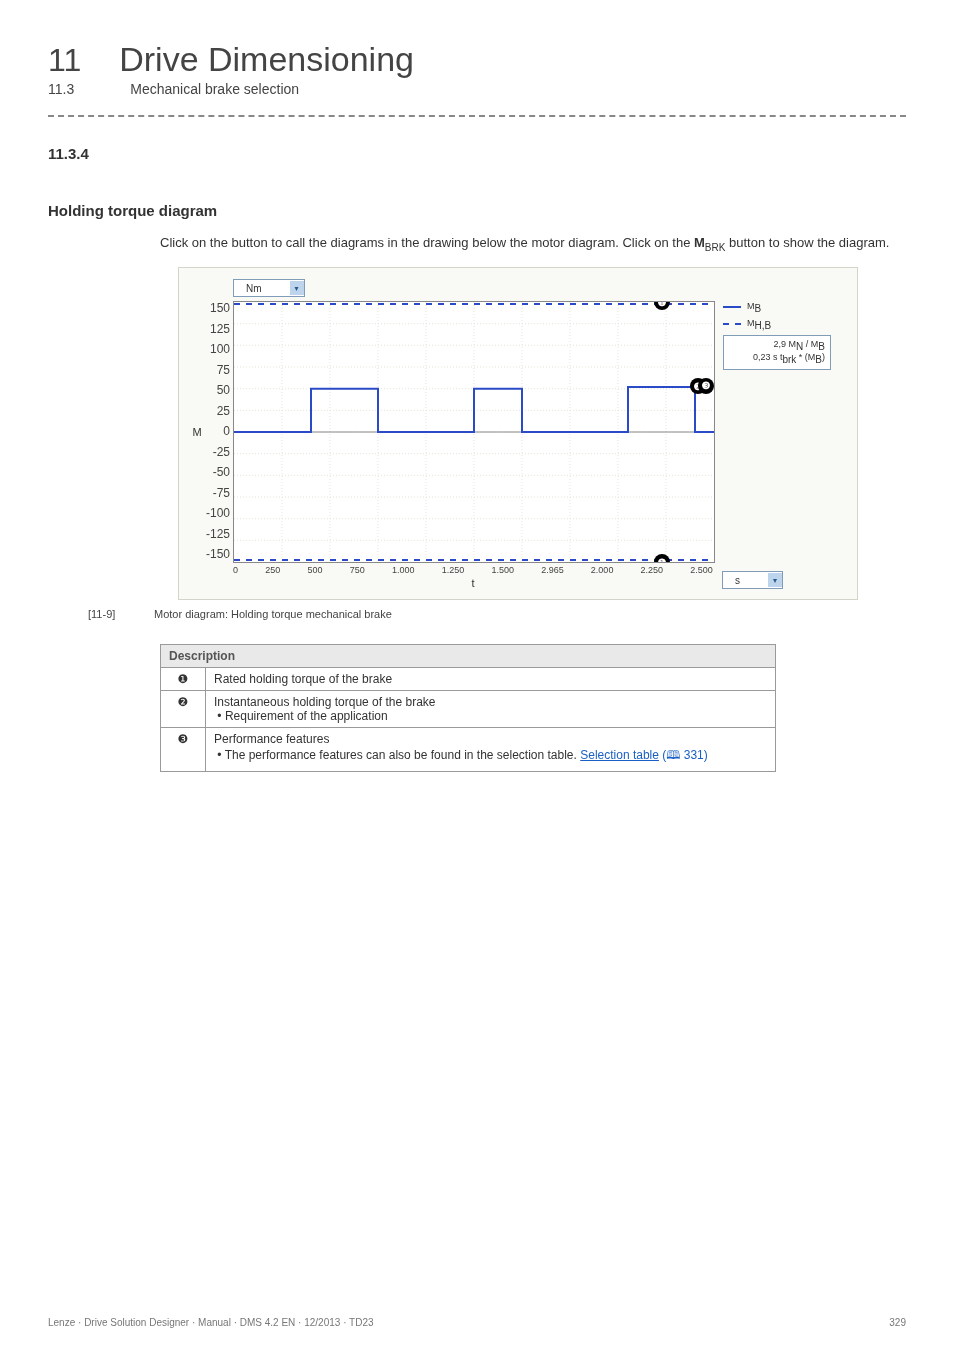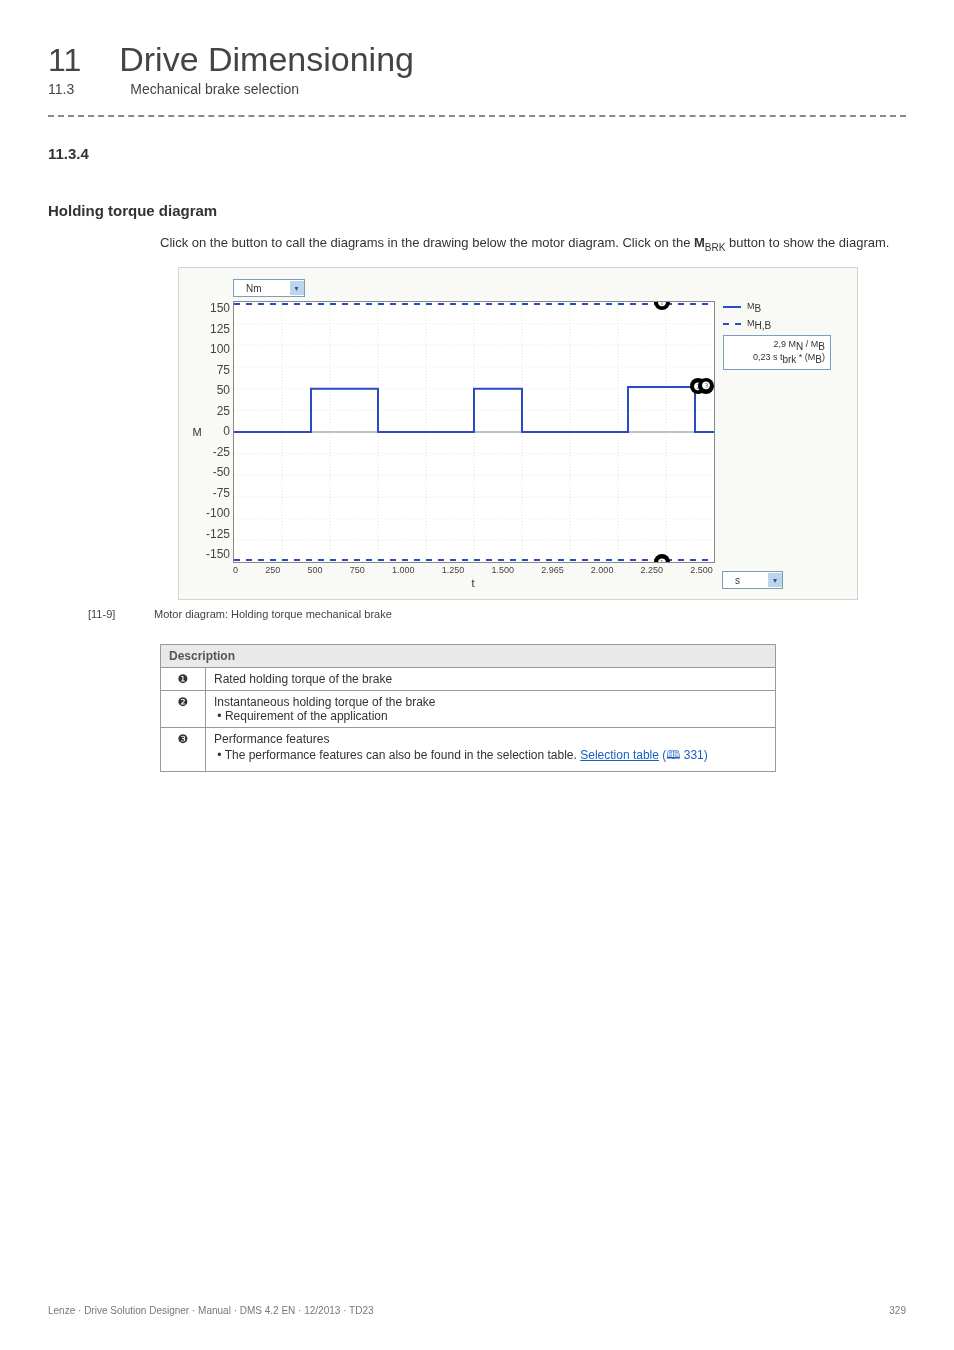--- a/index.html
+++ b/index.html
@@ -154,21 +154,21 @@
   }
   table.desc td.num { width: 28px; text-align: center; }
   .circled {
     display: inline-flex;
     align-items: center; justify-content: center;
   }
   table.desc a { color: #1a5fc4; text-decoration: underline; }
 
   .footer {
     position: absolute;
-    bottom: 34px;
+    bottom: 22px;
     left: 48px; right: 48px;
     display: flex; justify-content: space-between;
     font-size: 10px; color: #777;
   }
 </style>
 </head>
 <body>
 
 <div class="page">
   <div class="chapter-line">

